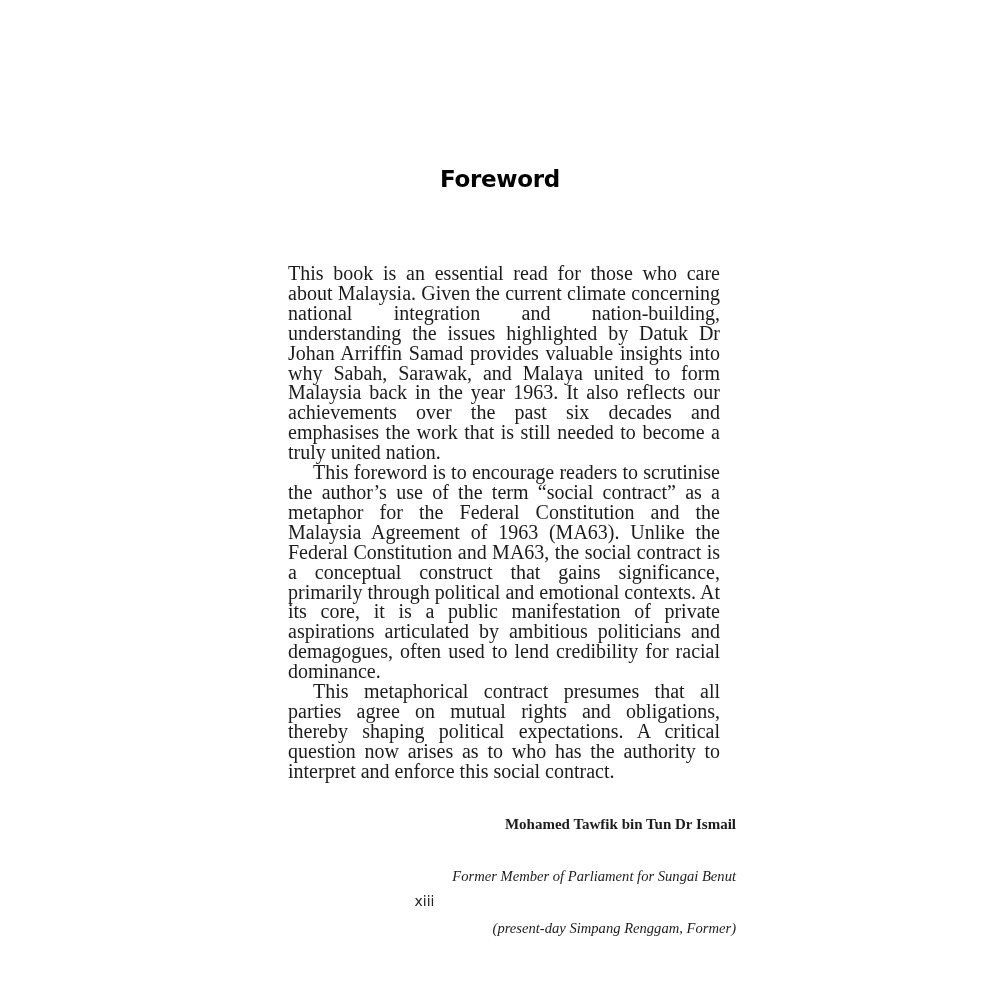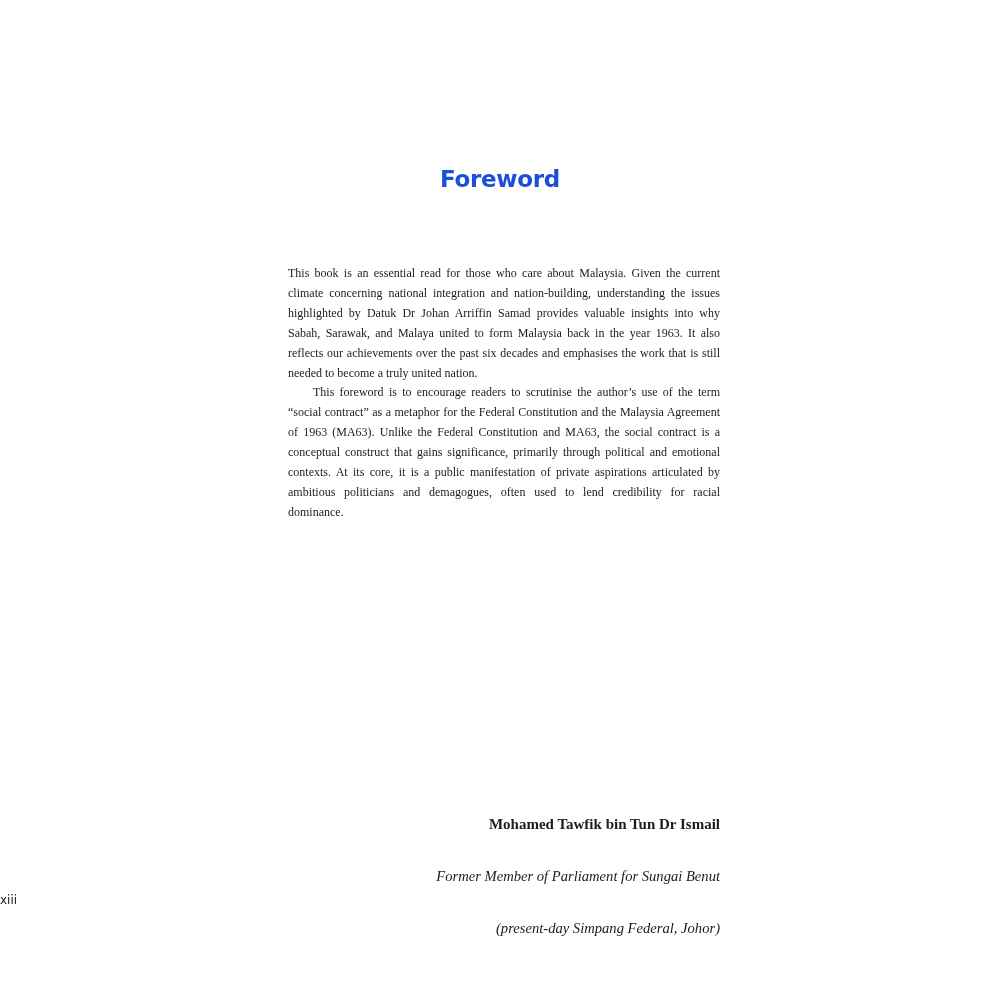--- a/index.html
+++ b/index.html
@@ -23,81 +23,83 @@
     .title {
       position: absolute;
       top: 166px;
       left: 0;
       width: 1000px;
       text-align: center;
       font-family: "DejaVu Sans", sans-serif;
       font-weight: bold;
       font-size: 23px;
       letter-spacing: -0.3px;
-      color: #1d4ed8;
+      color: #000000;
       margin: 0;
     }
     .body-text {
       position: absolute;
       top: 264px;
       left: 288px;
       width: 432px;
       font-family: "Liberation Serif", serif;
-      font-size: 12px;
+      font-size: 20px;
       line-height: 19.9px;
       color: #1c1c1c;
     }
     .body-text p {
       margin: 0;
       text-align: justify;
       text-indent: 25px;
     }
     .body-text p.first {
       text-indent: 0;
     }
     .signature {
       position: absolute;
       top: 814px;
-      left: 400px;
+      left: 416px;
       width: 320px;
       text-align: right;
       font-family: "Liberation Serif", serif;
       font-size: 14.6px;
       line-height: 20px;
       color: #1c1c1c;
     }
     .signature .name {
       font-weight: bold;
       font-size: 15px;
     }
     .signature .role {
       font-style: italic;
       margin-top: 32px;
     }
     .folio {
       position: absolute;
       top: 893px;
       left: 0;
       width: 849px;
+      text-align: center;
       font-family: "DejaVu Sans", sans-serif;
-      font-size: 12px;
+      font-size: 14px;
       color: #222;
     }
   </style>
 </head>
 <body>
 
 <div class="page">
   <h1 class="title">Foreword</h1>
 
   <div class="body-text">
     <p class="first">This book is an essential read for those who care about Malaysia. Given the current climate concerning national integration and nation-building, understanding the issues highlighted by Datuk Dr Johan Arriffin Samad provides valuable insights into why Sabah, Sarawak, and Malaya united to form Malaysia back in the year 1963. It also reflects our achievements over the past six decades and emphasises the work that is still needed to become a truly united nation.</p>
     <p>This foreword is to encourage readers to scrutinise the author’s use of the term “social contract” as a metaphor for the Federal Constitution and the Malaysia Agreement of 1963 (MA63). Unlike the Federal Constitution and MA63, the social contract is a conceptual construct that gains significance, primarily through political and emotional contexts. At its core, it is a public manifestation of private aspirations articulated by ambitious politicians and demagogues, often used to lend credibility for racial dominance.</p>
+    <p>This metaphorical contract presumes that all parties agree on mutual rights and obligations, thereby shaping political expectations. A critical question now arises as to who has the authority to interpret and enforce this social contract.</p>
   </div>
 
   <div class="signature">
     <div class="name">Mohamed Tawfik bin Tun Dr Ismail</div>
     <div class="role">Former Member of Parliament for Sungai Benut</div>
-    <div class="role">(present-day Simpang Federal, Johor)</div>
+    <div class="role">(present-day Simpang Renggam, Former)</div>
   </div>
 
   <div class="folio">xiii</div>
 </div>
 
 </body></html>

